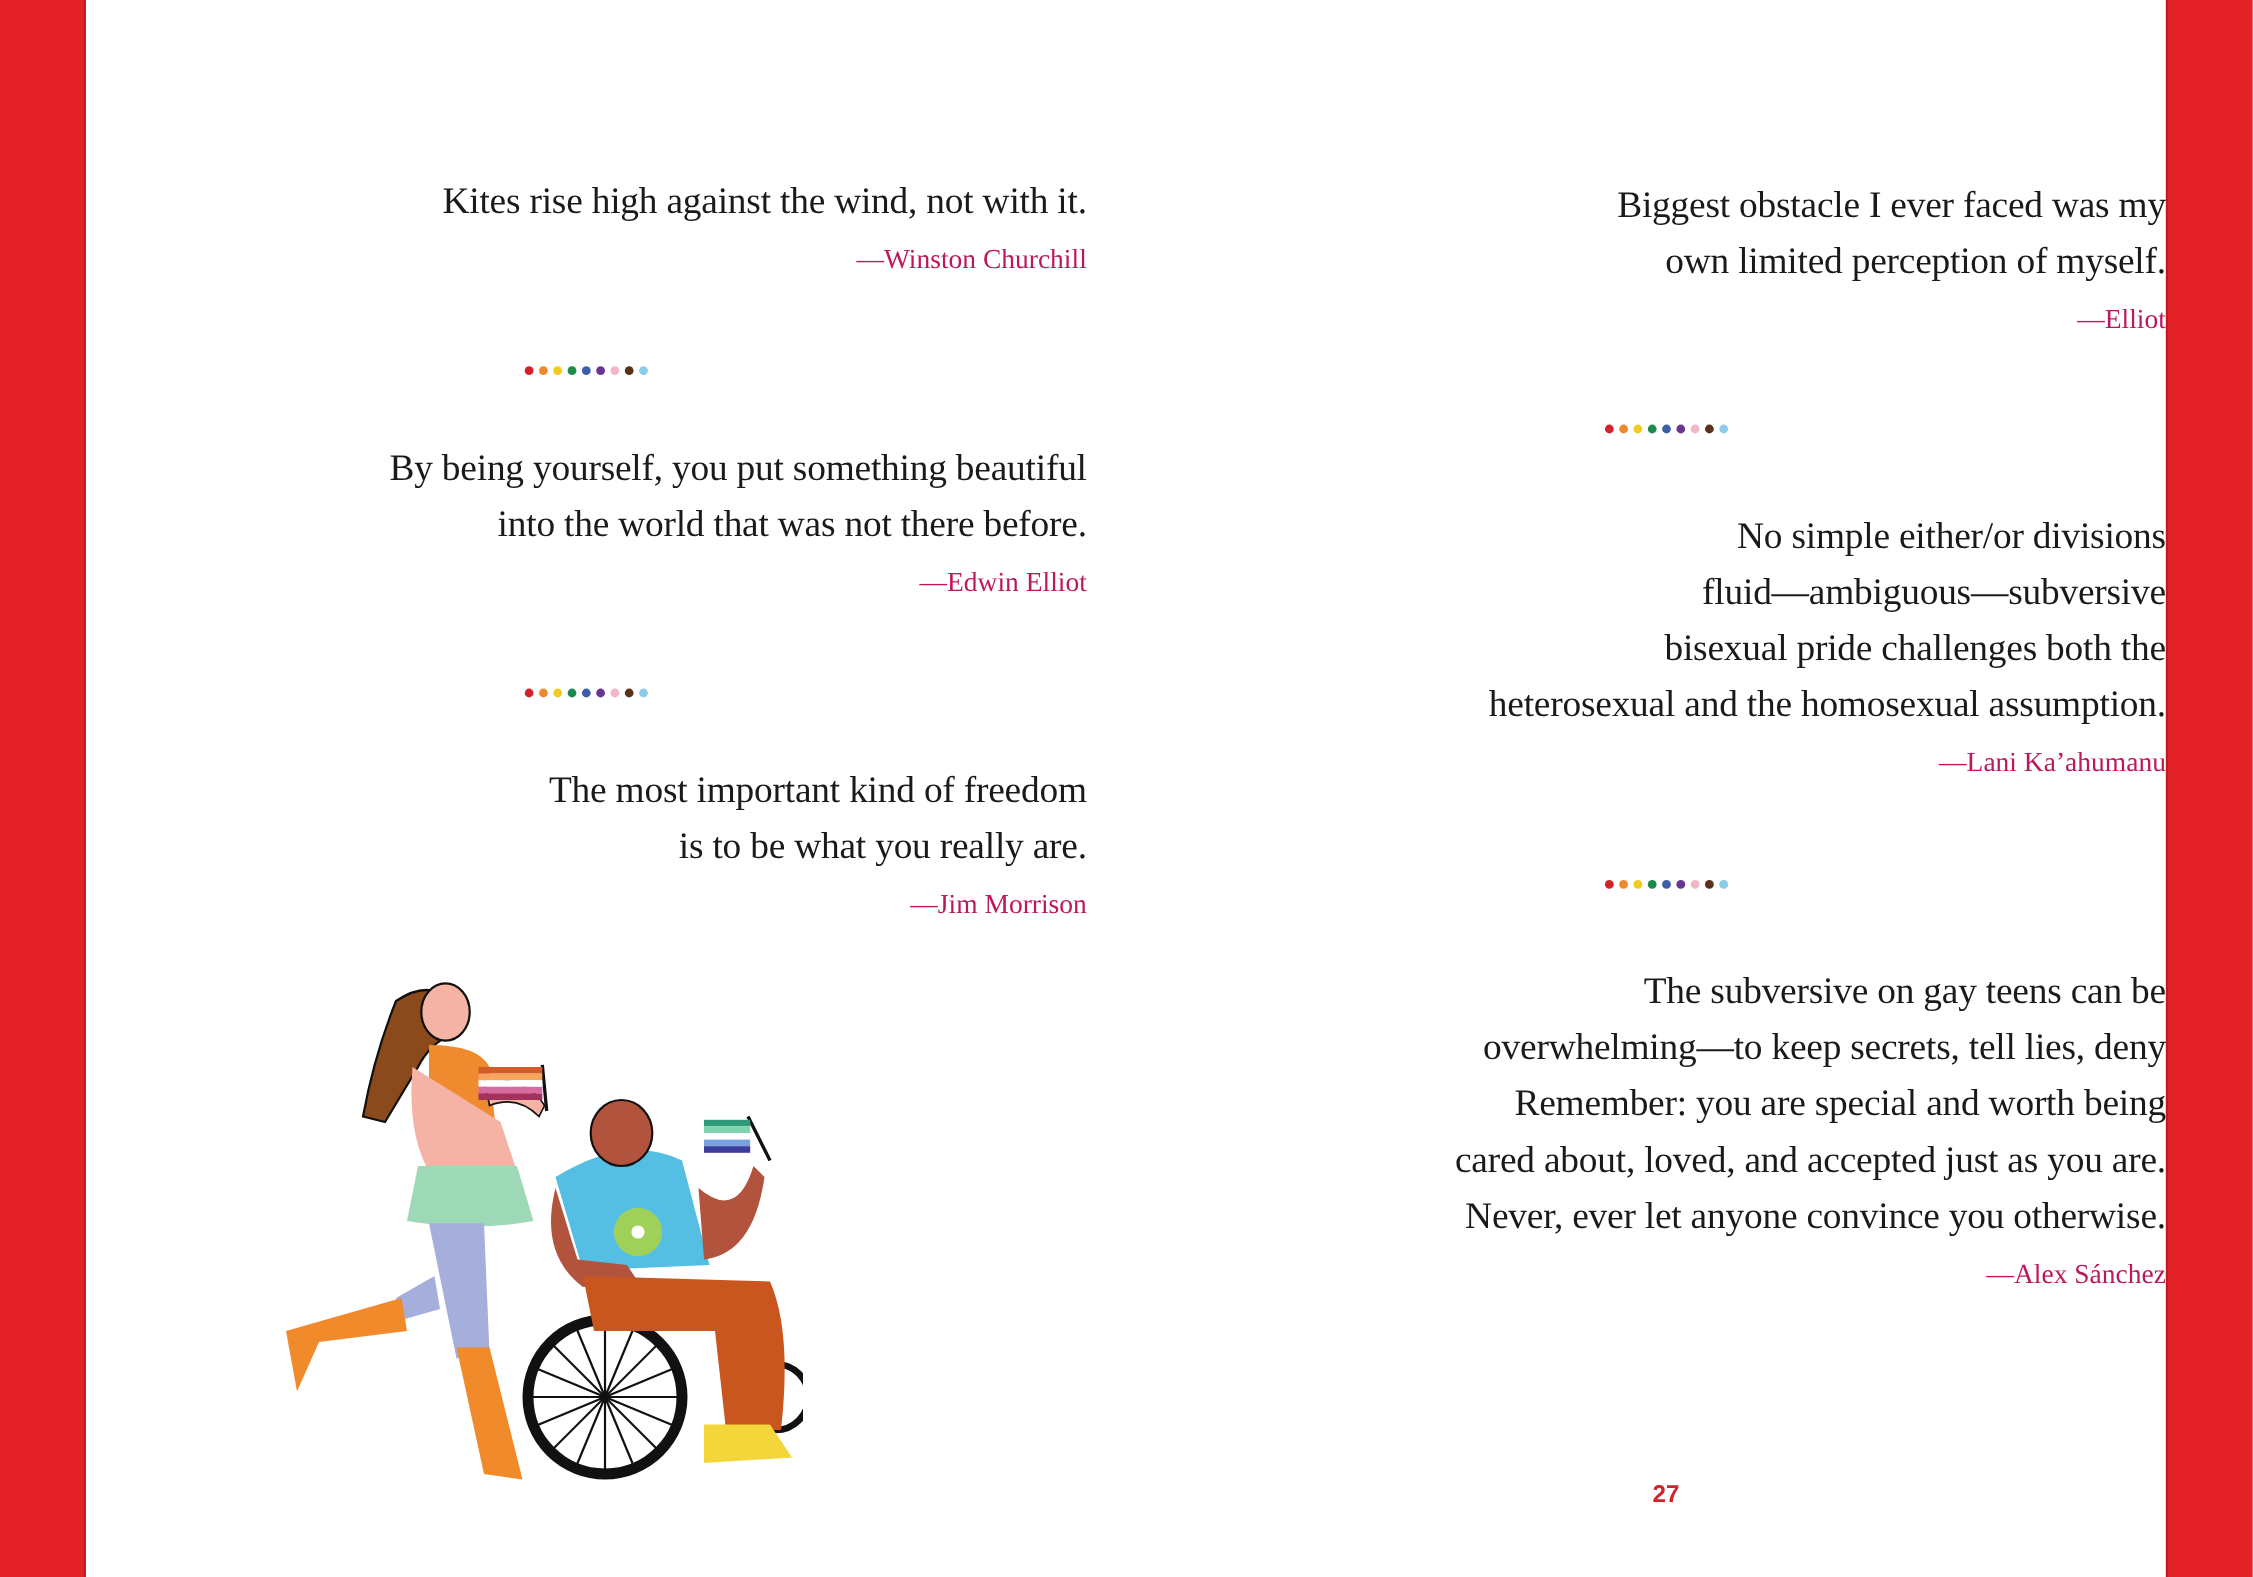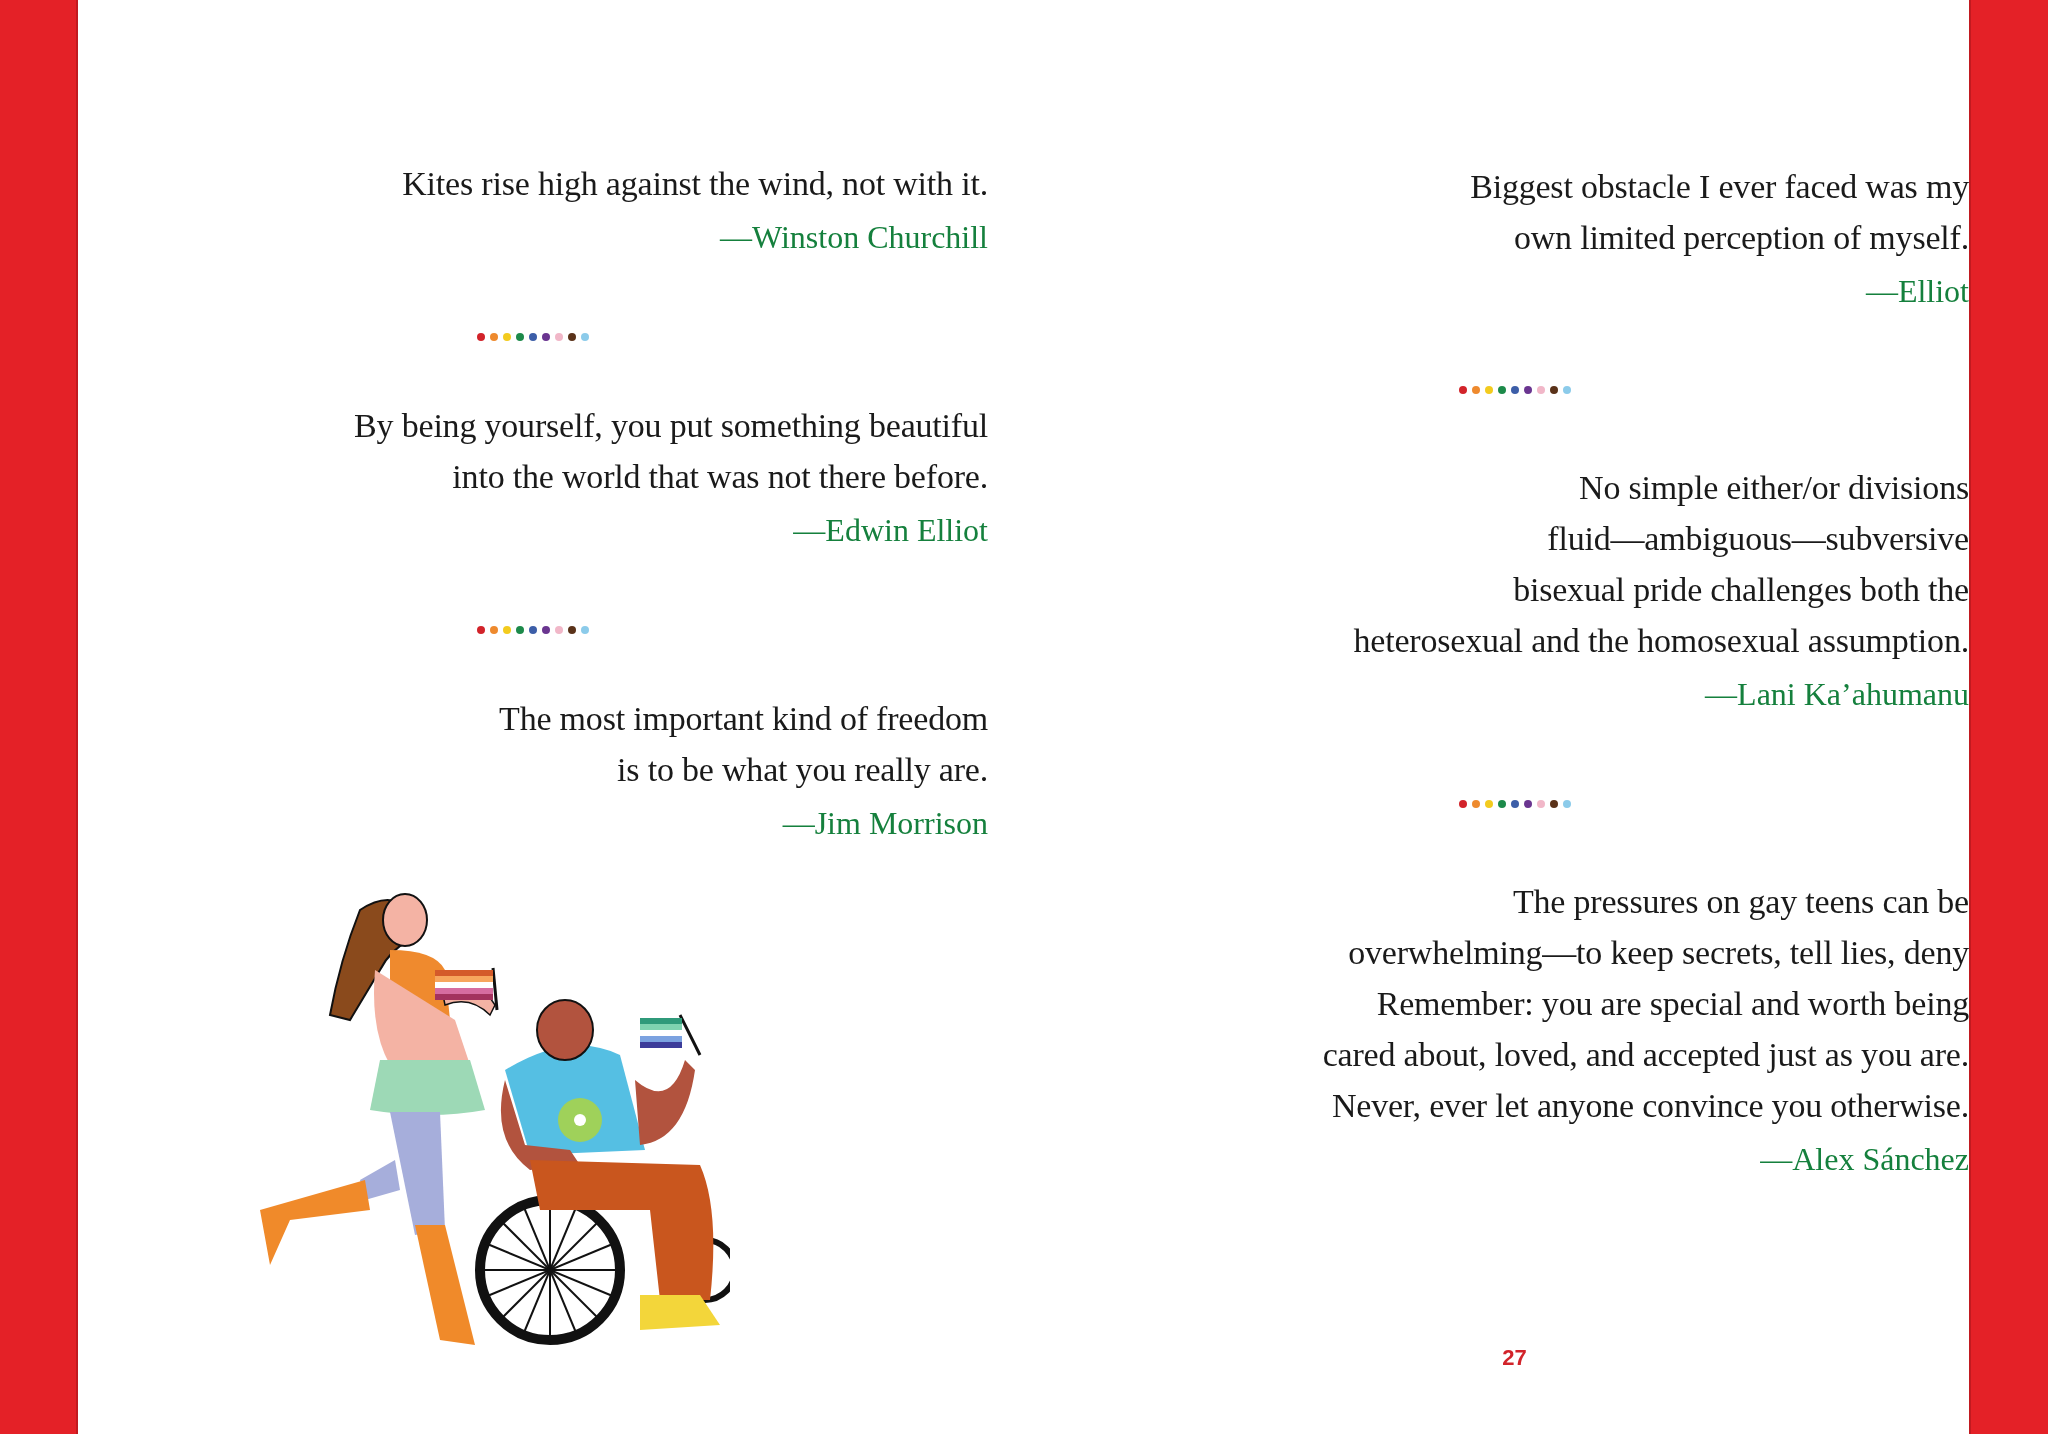--- a/index.html
+++ b/index.html
@@ -13,21 +13,21 @@
     .border-right { position: absolute; left: 1969px; top: 0; width: 79px; height: 1434px; background: #e42127; }
     .border-left::after { content: ""; position: absolute; right: 0; top: 0; width: 2px; height: 100%; background: #c11a20; }
     .border-right::before { content: ""; position: absolute; left: 0; top: 0; width: 2px; height: 100%; background: #c11a20; }
 
     .page { position: absolute; top: 0; height: 1434px; }
     .page-left { left: 78px; width: 910px; }
     .page-right { left: 1060px; width: 909px; }
 
     .quote { position: absolute; left: 0; width: 100%; text-align: right; }
     .quote-text { font-size: 34px; line-height: 51px; letter-spacing: -0.2px; }
-    .quote-author { font-size: 32px; line-height: 40px; margin-top: 8px; color: #15803d; }
+    .quote-author { font-size: 25px; line-height: 40px; margin-top: 8px; color: #be185d; }
 
     .dots { position: absolute; left: 0; width: 100%; display: flex; justify-content: center; gap: 5px; height: 8px; }
     .dot { width: 8px; height: 8px; border-radius: 50%; }
 
     .illustration { position: absolute; left: 240px; top: 880px; width: 490px; height: 480px; }
     .page-number { position: absolute; left: 0; width: 100%; text-align: center; top: 1345px;
       font-family: Liberation Sans, sans-serif; font-weight: bold; font-size: 22px; color: #d2232a; }
   </style>
 </head>
 <body>
@@ -182,21 +182,21 @@
       <span class="dot" style="background: rgb(28, 138, 74);"></span>
       <span class="dot" style="background: rgb(60, 94, 168);"></span>
       <span class="dot" style="background: rgb(106, 53, 144);"></span>
       <span class="dot" style="background: rgb(241, 183, 200);"></span>
       <span class="dot" style="background: rgb(90, 50, 25);"></span>
       <span class="dot" style="background: rgb(140, 203, 234);"></span>
     </div>
 
   <div class="quote" style="top:876px;">
     <div class="quote-text">
-      <div>The pressures on gay teens can be</div>
+      <div>The subversive on gay teens can be</div>
       <div>overwhelming—to keep secrets, tell lies, deny</div>
       <div>Remember: you are special and worth being</div>
       <div>cared about, loved, and accepted just as you are.</div>
       <div>Never, ever let anyone convince you otherwise.</div>
     </div>
     <div class="quote-author">—Alex Sánchez</div>
   </div>
 
   <div class="page-number">27</div>
 </div>

